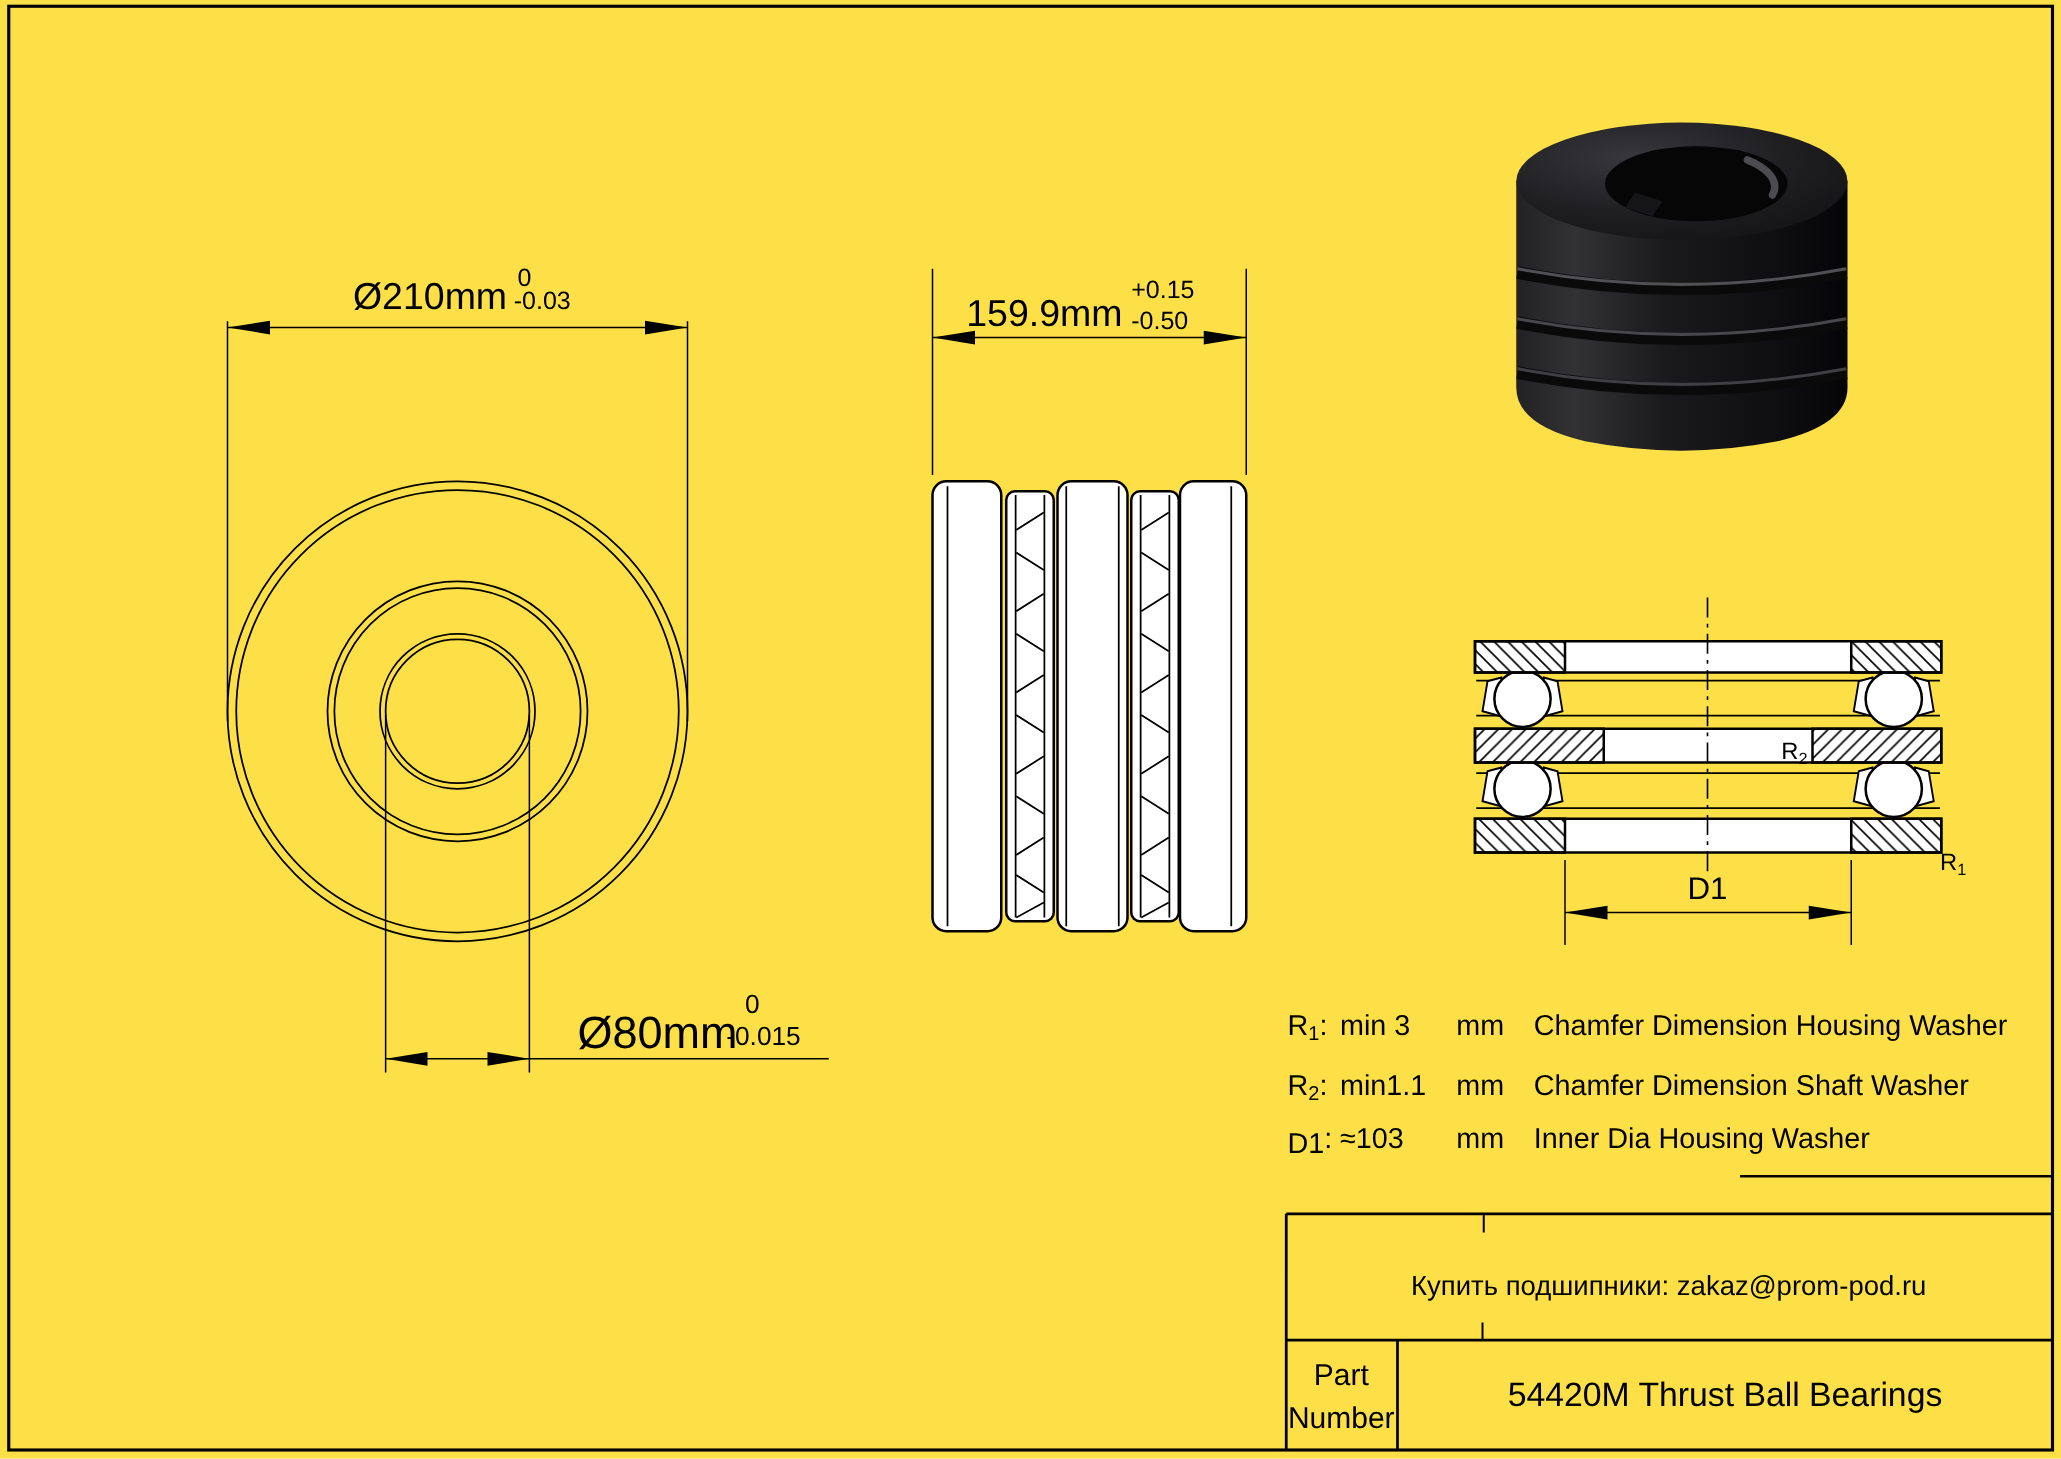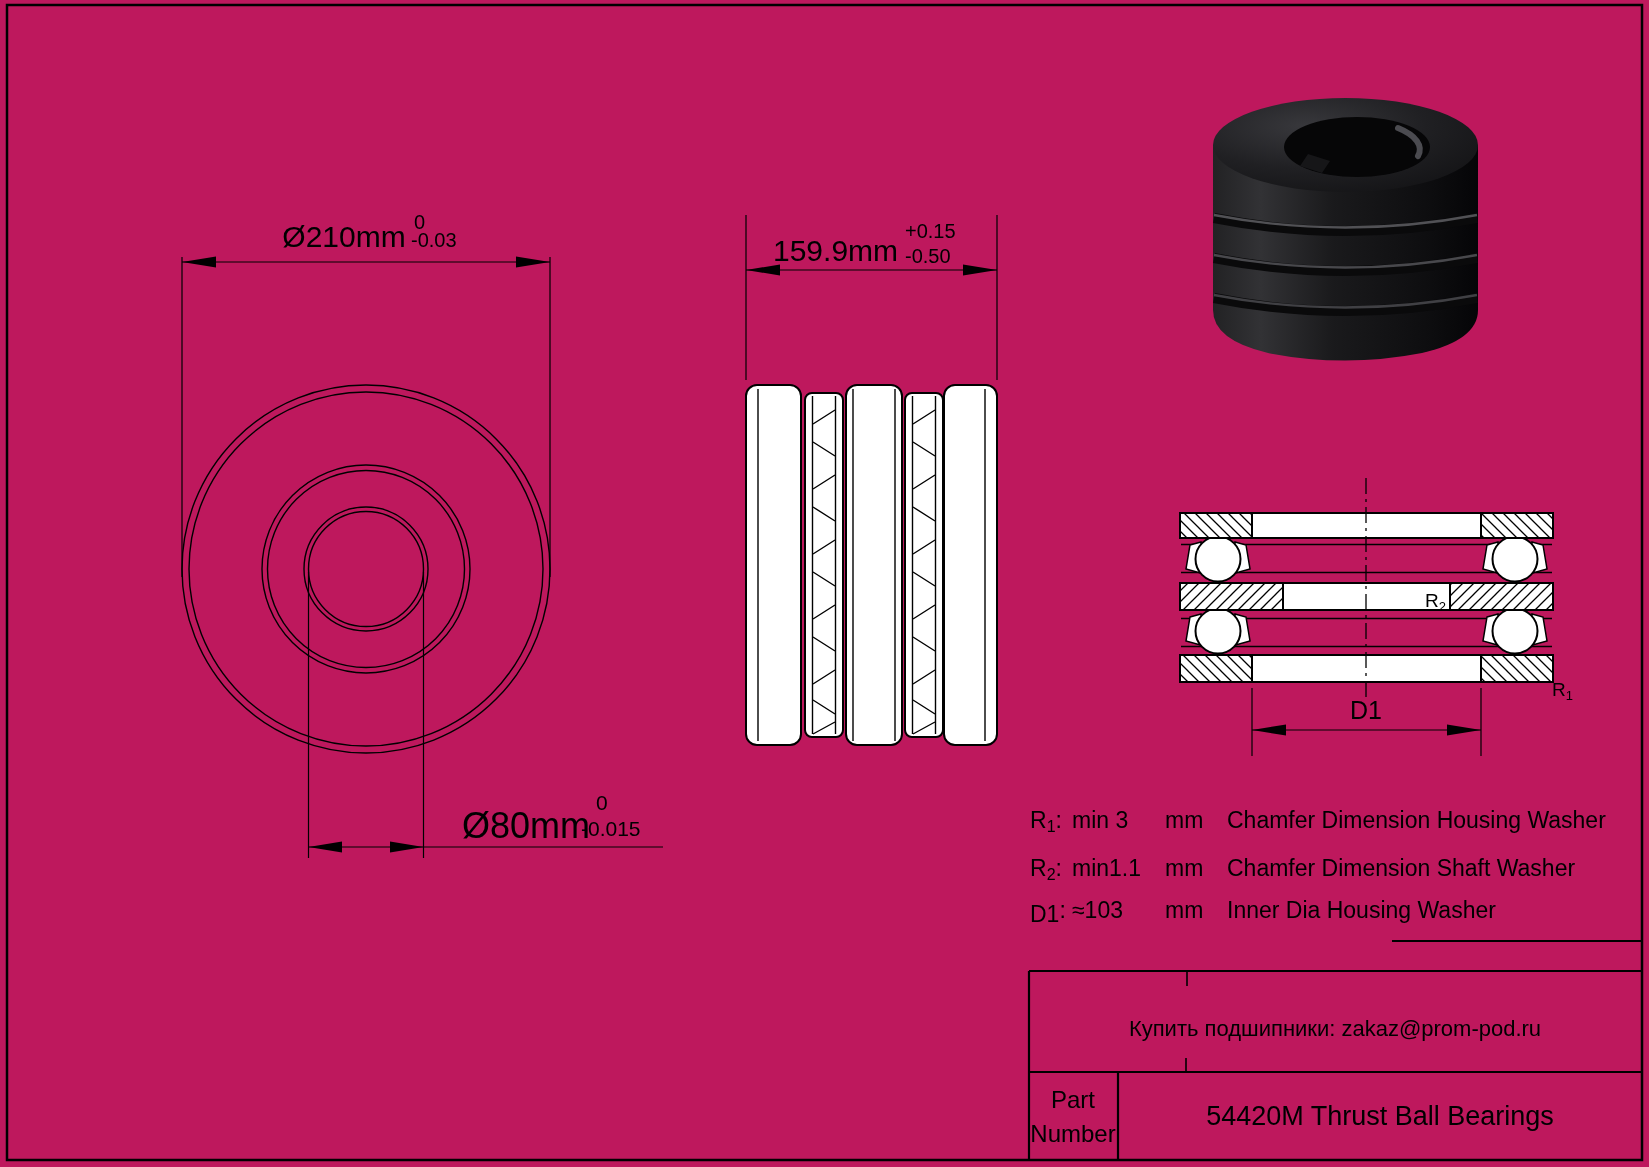--- a/index.html
+++ b/index.html
@@ -1,17 +1,17 @@
 <!DOCTYPE html>
 <html><head>
 <meta charset="utf-8">
 <title>54420M Thrust Ball Bearings</title>
 <style>
   html,body{margin:0;padding:0;background:#fff;}
-  #stage{position:relative;width:1649px;height:1167px;background:#be185d;overflow:hidden;}
+  #stage{position:relative;width:1649px;height:1167px;background:#fde047;overflow:hidden;}
   svg{position:absolute;left:0;top:0;}
   text{font-family:"Liberation Sans","DejaVu Sans",sans-serif;fill:#000;}
   .outline{fill:#ffffff;stroke:#000;stroke-width:2;}
   .thin{stroke:#000;stroke-width:1.4;fill:none;}
   .dim{stroke:#000;stroke-width:1.2;fill:none;}
   .arrow{fill:#000;stroke:none;}
   .cage{fill:#ffffff;stroke:#000;stroke-width:1.5;}
 </style>
 </head>
 <body>

